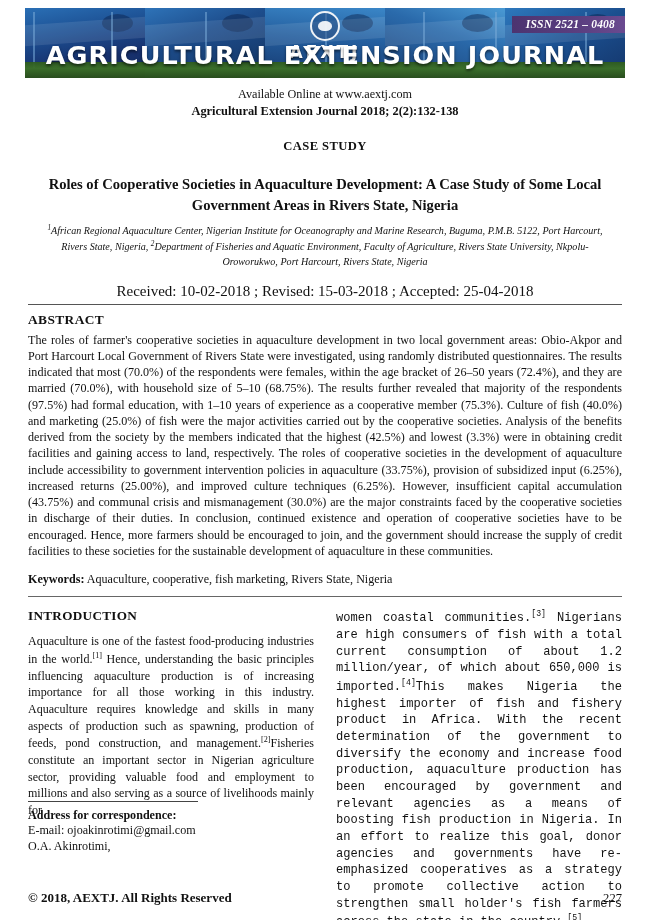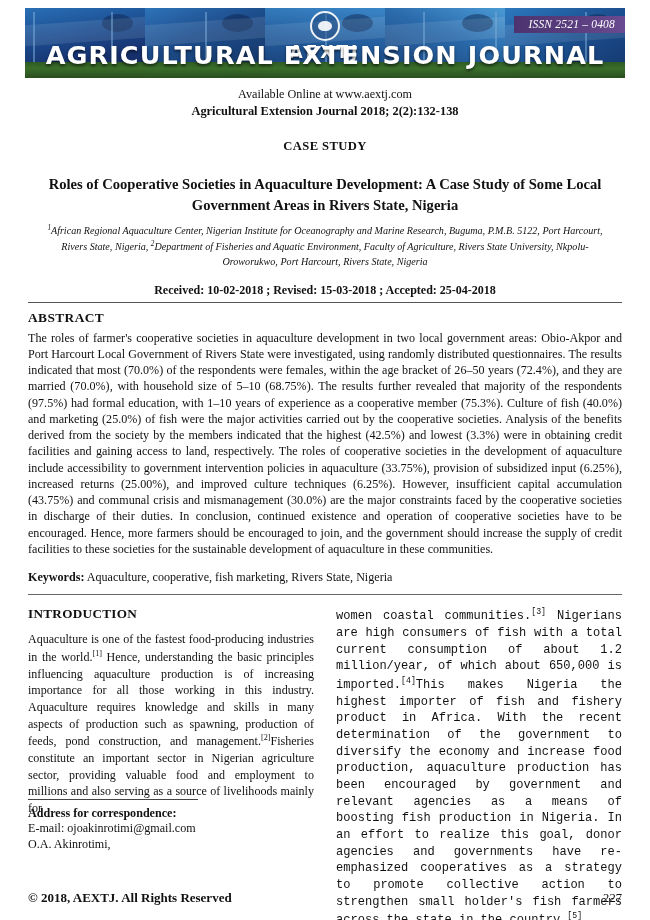--- a/index.html
+++ b/index.html
@@ -80,21 +80,21 @@
     display: block;
   }
   .ribbon {
     position: absolute;
     right: 0;
     top: 8px;
     padding: 2px 10px 3px 14px;
     background: linear-gradient(90deg,#4c3470 0%,#5b3f80 60%,#6a4a90 100%);
     color: #ffffff;
     font-style: italic;
-    font-weight: normal;
+    font-weight: bold;
     font-size: 11.5px;
     letter-spacing: .2px;
     white-space: nowrap;
   }
   .logo-wrap {
     position: absolute;
     left: 50%;
     transform: translateX(-50%);
     top: 3px;
     text-align: center;
@@ -184,22 +184,22 @@
     text-align: center;
     font-style: italic;
     font-size: 10.1px;
     line-height: 1.46;
     margin-top: 7px;
     padding: 0 18px;
   }
   .affil sup { font-size: 7.2px; }
   .dates {
     text-align: center;
-    font-weight: bold;
-    font-size: 12px;
+    font-weight: normal;
+    font-size: 15px;
     margin-top: 13px;
   }
   .rule {
     border-bottom: 1.6px solid #555;
     margin-top: 4px;
   }
 
   
   .abs-head {
     font-weight: bold;

